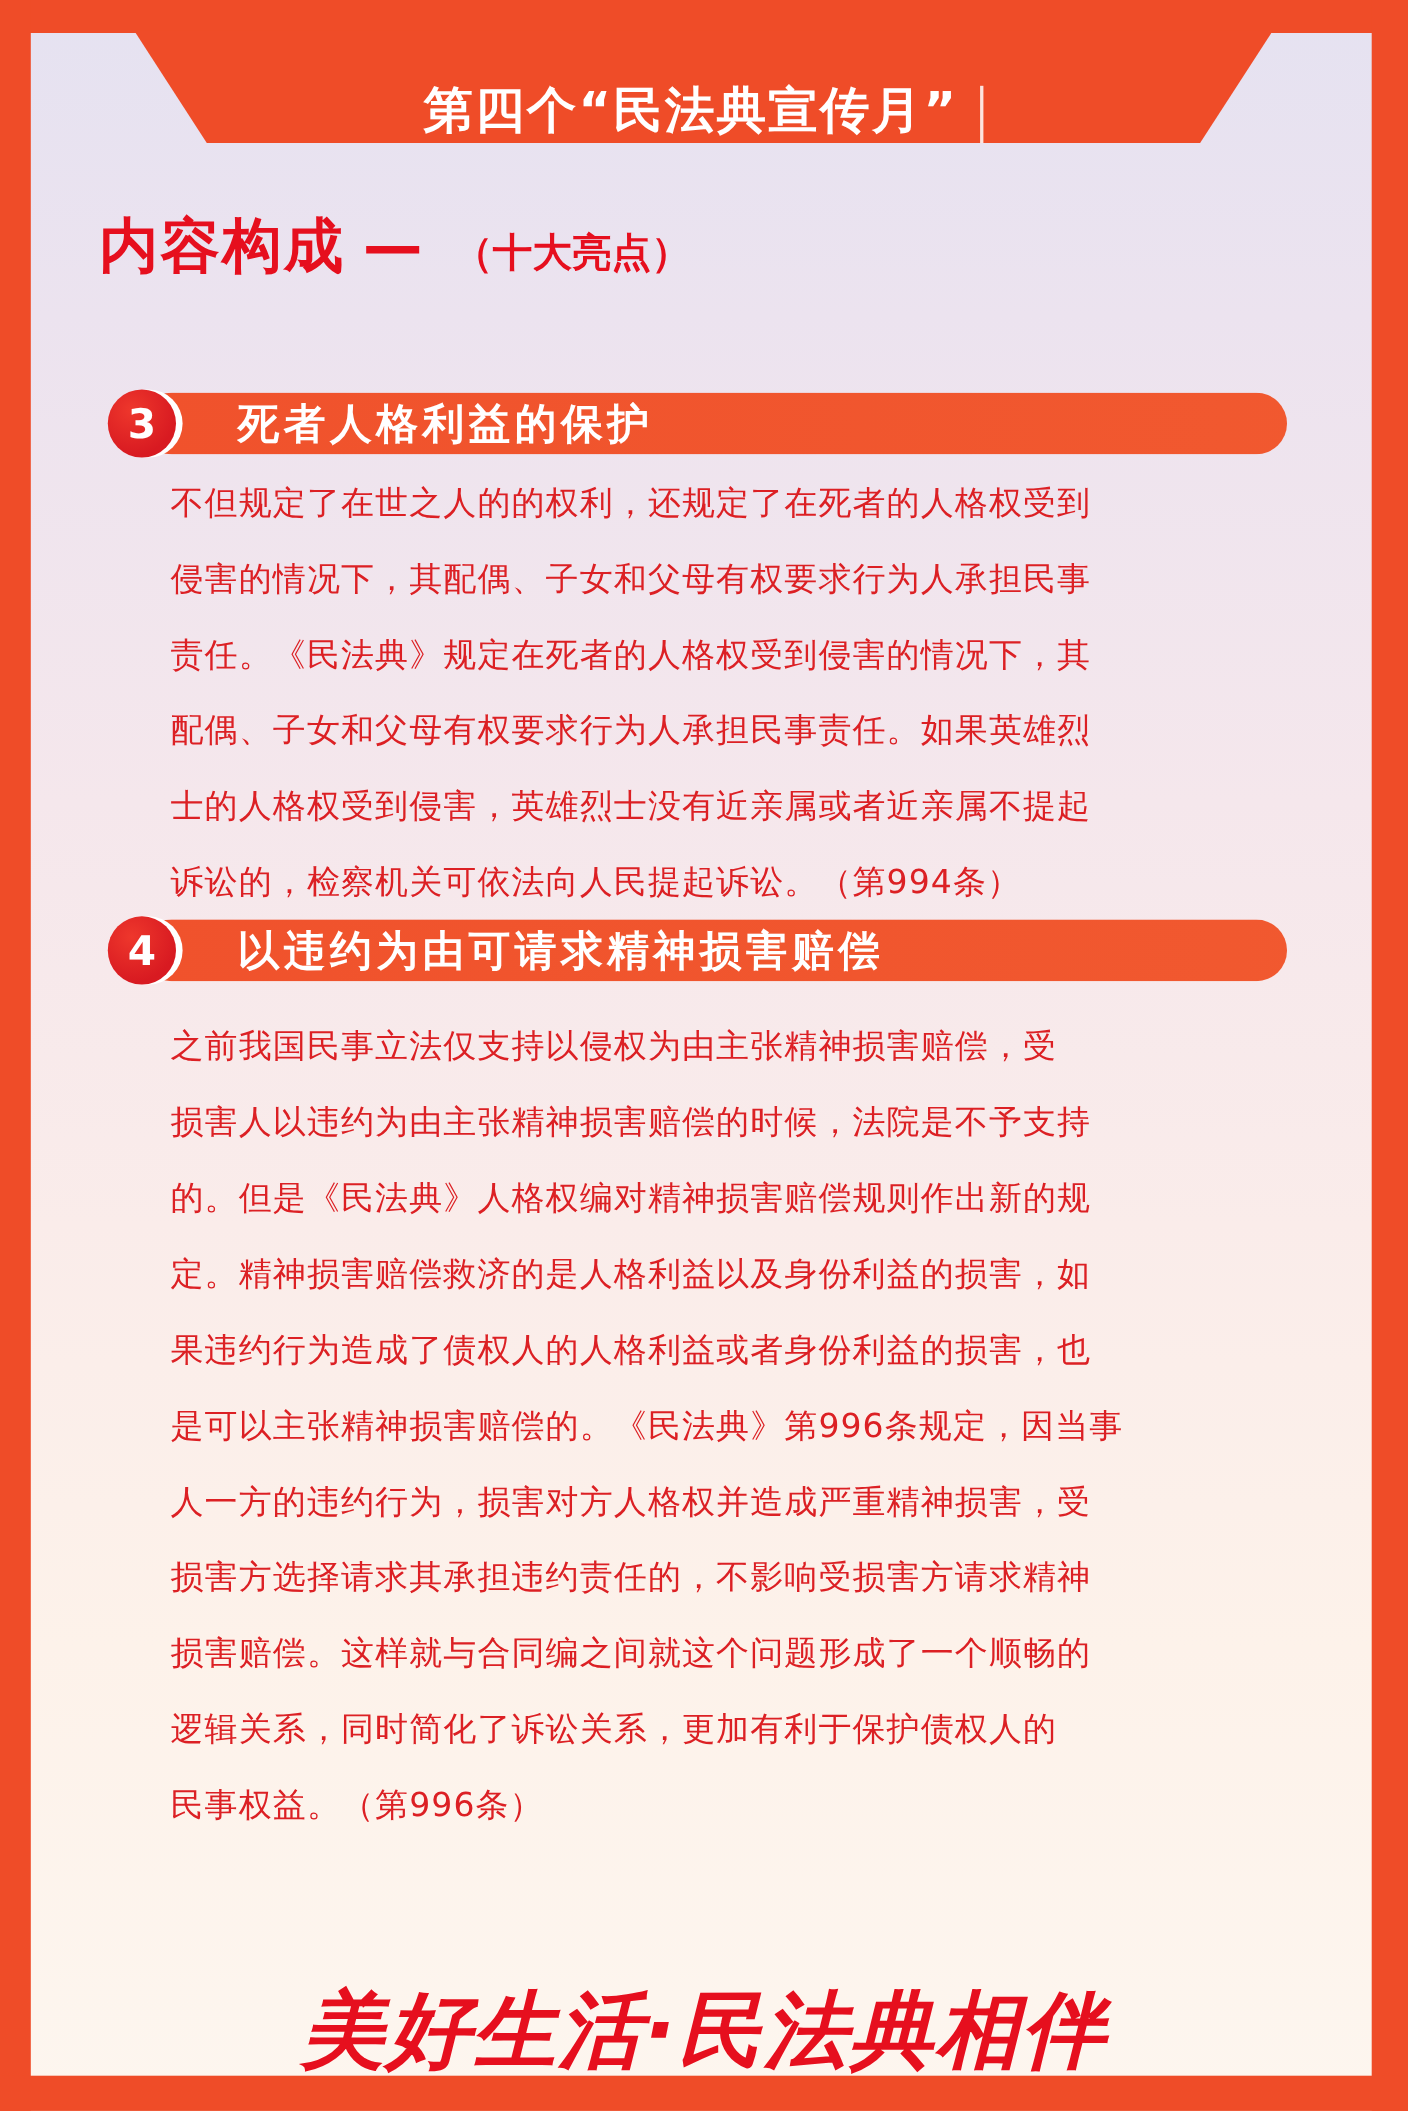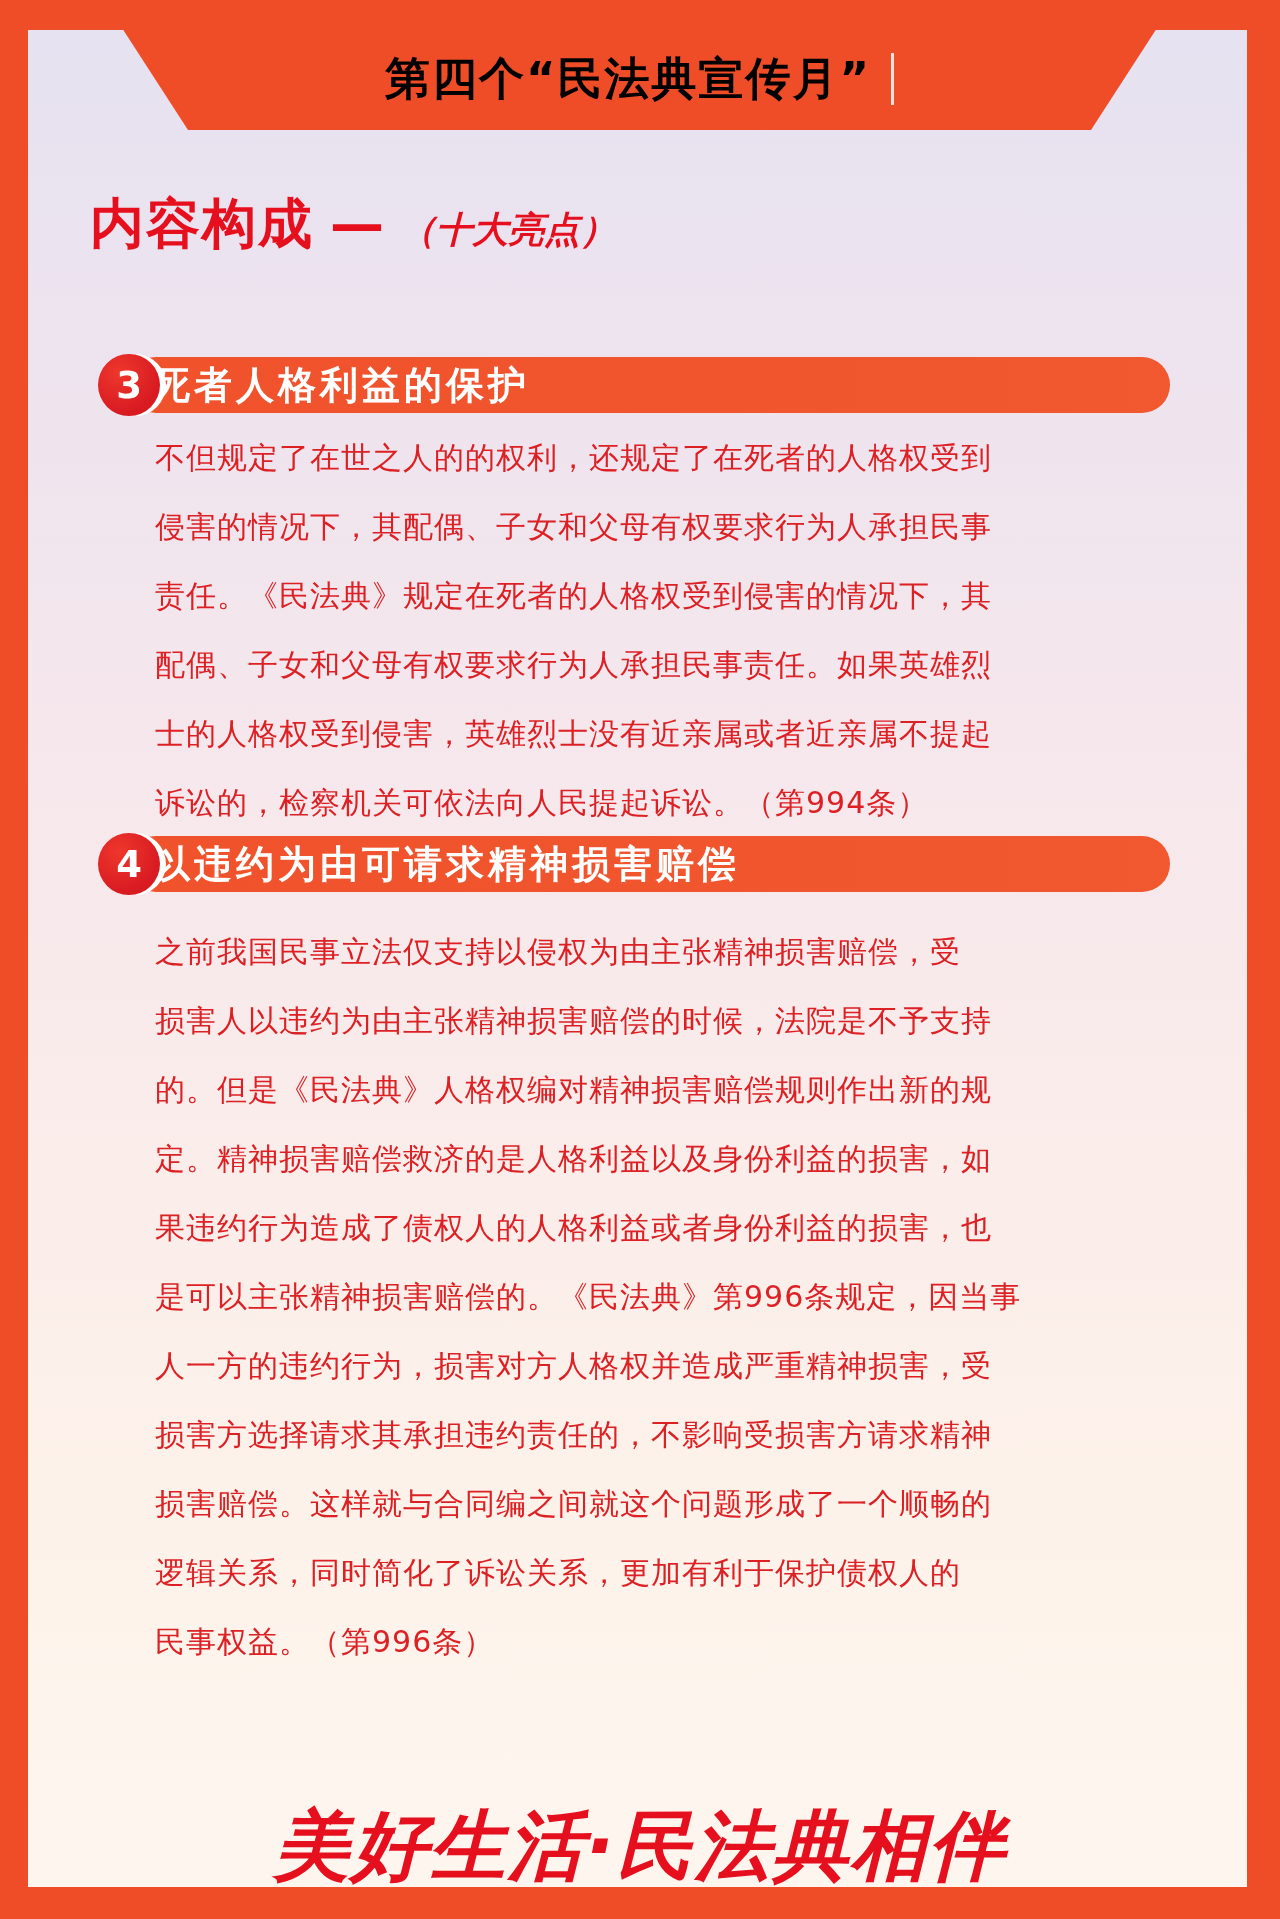--- a/index.html
+++ b/index.html
@@ -11,40 +11,40 @@
   .frame{position:absolute;background:var(--frame,#ef4c28);}
   .frame-top{left:0;top:0;width:100%;height:30px;}
   .frame-bottom{left:0;bottom:0;width:100%;height:32px;}
   .frame-left{left:0;top:0;width:28px;height:100%;}
   .frame-right{right:0;top:0;width:33px;height:100%;}
 
   .banner{
     position:absolute;left:122px;top:28px;width:1035px;height:102px;
     background:var(--frame,#ef4c28);
     clip-path:polygon(0 0,100% 0,calc(100% - 66px) 100%,66px 100%);
-    display:flex;align-items:center;justify-content:center;gap:20px;color:#000000;
+    display:flex;align-items:flex-end;justify-content:center;gap:20px;color:#ffffff;
   }
   .banner-title,.banner-date{font-size:45px;font-weight:700;letter-spacing:2px;white-space:nowrap;}
   .banner-divider{width:3px;height:52px;background:rgba(255,255,255,.85);}
 
   .title-row{position:absolute;left:90px;top:188px;display:flex;align-items:baseline;color:var(--title-red,#e60f1e);}
   .t-prefix{font-size:54px;font-weight:700;letter-spacing:2px;}
   .t-dash{font-size:54px;font-weight:800;margin:0 16px;}
   .t-main{font-size:62px;font-weight:800;letter-spacing:2px;}
-  .t-sub{font-size:36px;font-weight:600;margin-left:0;font-style:italic;}
+  .t-sub{font-size:36px;font-weight:600;margin-left:12px;}
 
   .section-bar{
     position:absolute;left:128px;width:1042px;height:56px;border-radius:30px;
     background:linear-gradient(90deg,var(--section-bar,#f0522c),#f2603374);
     background-color:var(--section-bar,#f0522c);
     display:flex;align-items:center;
   }
   .s3-bar{top:357px;}
   .s4-bar{top:836px;}
-  .bar-label{margin-left:24px;color:var(--heading-text,#fff);font-size:38px;font-weight:700;letter-spacing:4px;white-space:nowrap;}
+  .bar-label{margin-left:88px;color:var(--heading-text,#fff);font-size:38px;font-weight:700;letter-spacing:4px;white-space:nowrap;}
 
   .num-wrap{position:absolute;left:-30px;top:-3px;width:67px;height:62px;}
   .num-ring{position:absolute;left:6px;top:0;width:62px;height:62px;border-radius:50%;background:#fff;}
   .num-circle{
     position:absolute;left:0;top:0;width:62px;height:62px;border-radius:50%;
     background:radial-gradient(circle at 35% 30%,#ee372c 0%,var(--number-circle,#d81a21) 70%);
     color:#fff;display:flex;align-items:center;justify-content:center;
     font-size:37px;font-weight:700;
   }
 

